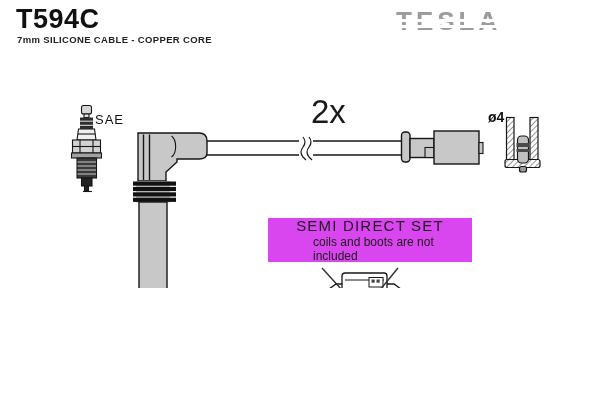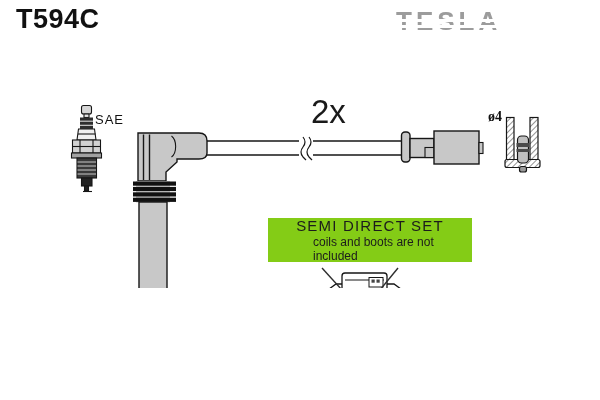--- a/index.html
+++ b/index.html
@@ -8,22 +8,22 @@
   .abs{position:absolute;}
   #part-number{left:16px;top:4px;font-size:27px;font-weight:bold;letter-spacing:.5px;}
   #part-desc{left:17px;top:34px;font-size:9.5px;letter-spacing:.35px;font-weight:bold;color:#222;}
   #brand{left:396px;top:8px;width:110px;height:28px;}
   #brand .brand-text{font-size:26px;font-weight:800;letter-spacing:4px;color:#9c9c9c;
       font-family:"Liberation Sans",sans-serif;line-height:26px;display:block;}
   .brand-stripe{position:absolute;left:-2px;width:112px;height:2.6px;background:#ffffff;}
   #sae-label{left:95px;top:112px;font-size:13px;font-weight:normal;letter-spacing:1px;}
   #qty-label{left:291px;top:93px;font-size:33px;color:#1a1a1a;margin-left:20px;}
   #dia-label{left:488px;top:109px;font-size:14px;font-weight:bold;
-      font-family:Liberation Serif, serif;}
-  #note-box{left:268px;top:218px;width:204px;height:44px;background:#84cc16;
+      font-family:Liberation Sans, sans-serif;}
+  #note-box{left:268px;top:218px;width:204px;height:44px;background:#d946ef;
       display:flex;flex-direction:column;align-items:center;justify-content:center;gap:1px;}
   #note-title{font-size:15px;letter-spacing:1.2px;color:#1c1c1c;}
   #note-sub{font-size:12px;color:#1c1c1c;margin-left:45px;}
   svg{position:absolute;left:0;top:0;}
 </style>
 </head>
 <body>
 
 <div id="stage">
 
@@ -131,20 +131,21 @@
       </g>
     </g>
     <g stroke="#2e2e2e" stroke-width="1.4">
       <line x1="322" y1="268" x2="402" y2="356"></line>
       <line x1="398" y1="268" x2="325" y2="357"></line>
     </g>
   </svg>
 
   <div class="abs" id="part-number">T594C</div>
 
+  <div class="abs" id="part-desc">7mm SILICONE CABLE - COPPER CORE</div>
 
   <div class="abs" id="brand">
     <span class="brand-text">TESLA</span>
     <div class="brand-stripe" style="top:11px"></div>
     <div class="brand-stripe" style="top:17px"></div>
   </div>
 
   <div class="abs" id="sae-label">SAE</div>
 
   <div class="abs" id="qty-label">2x</div>

